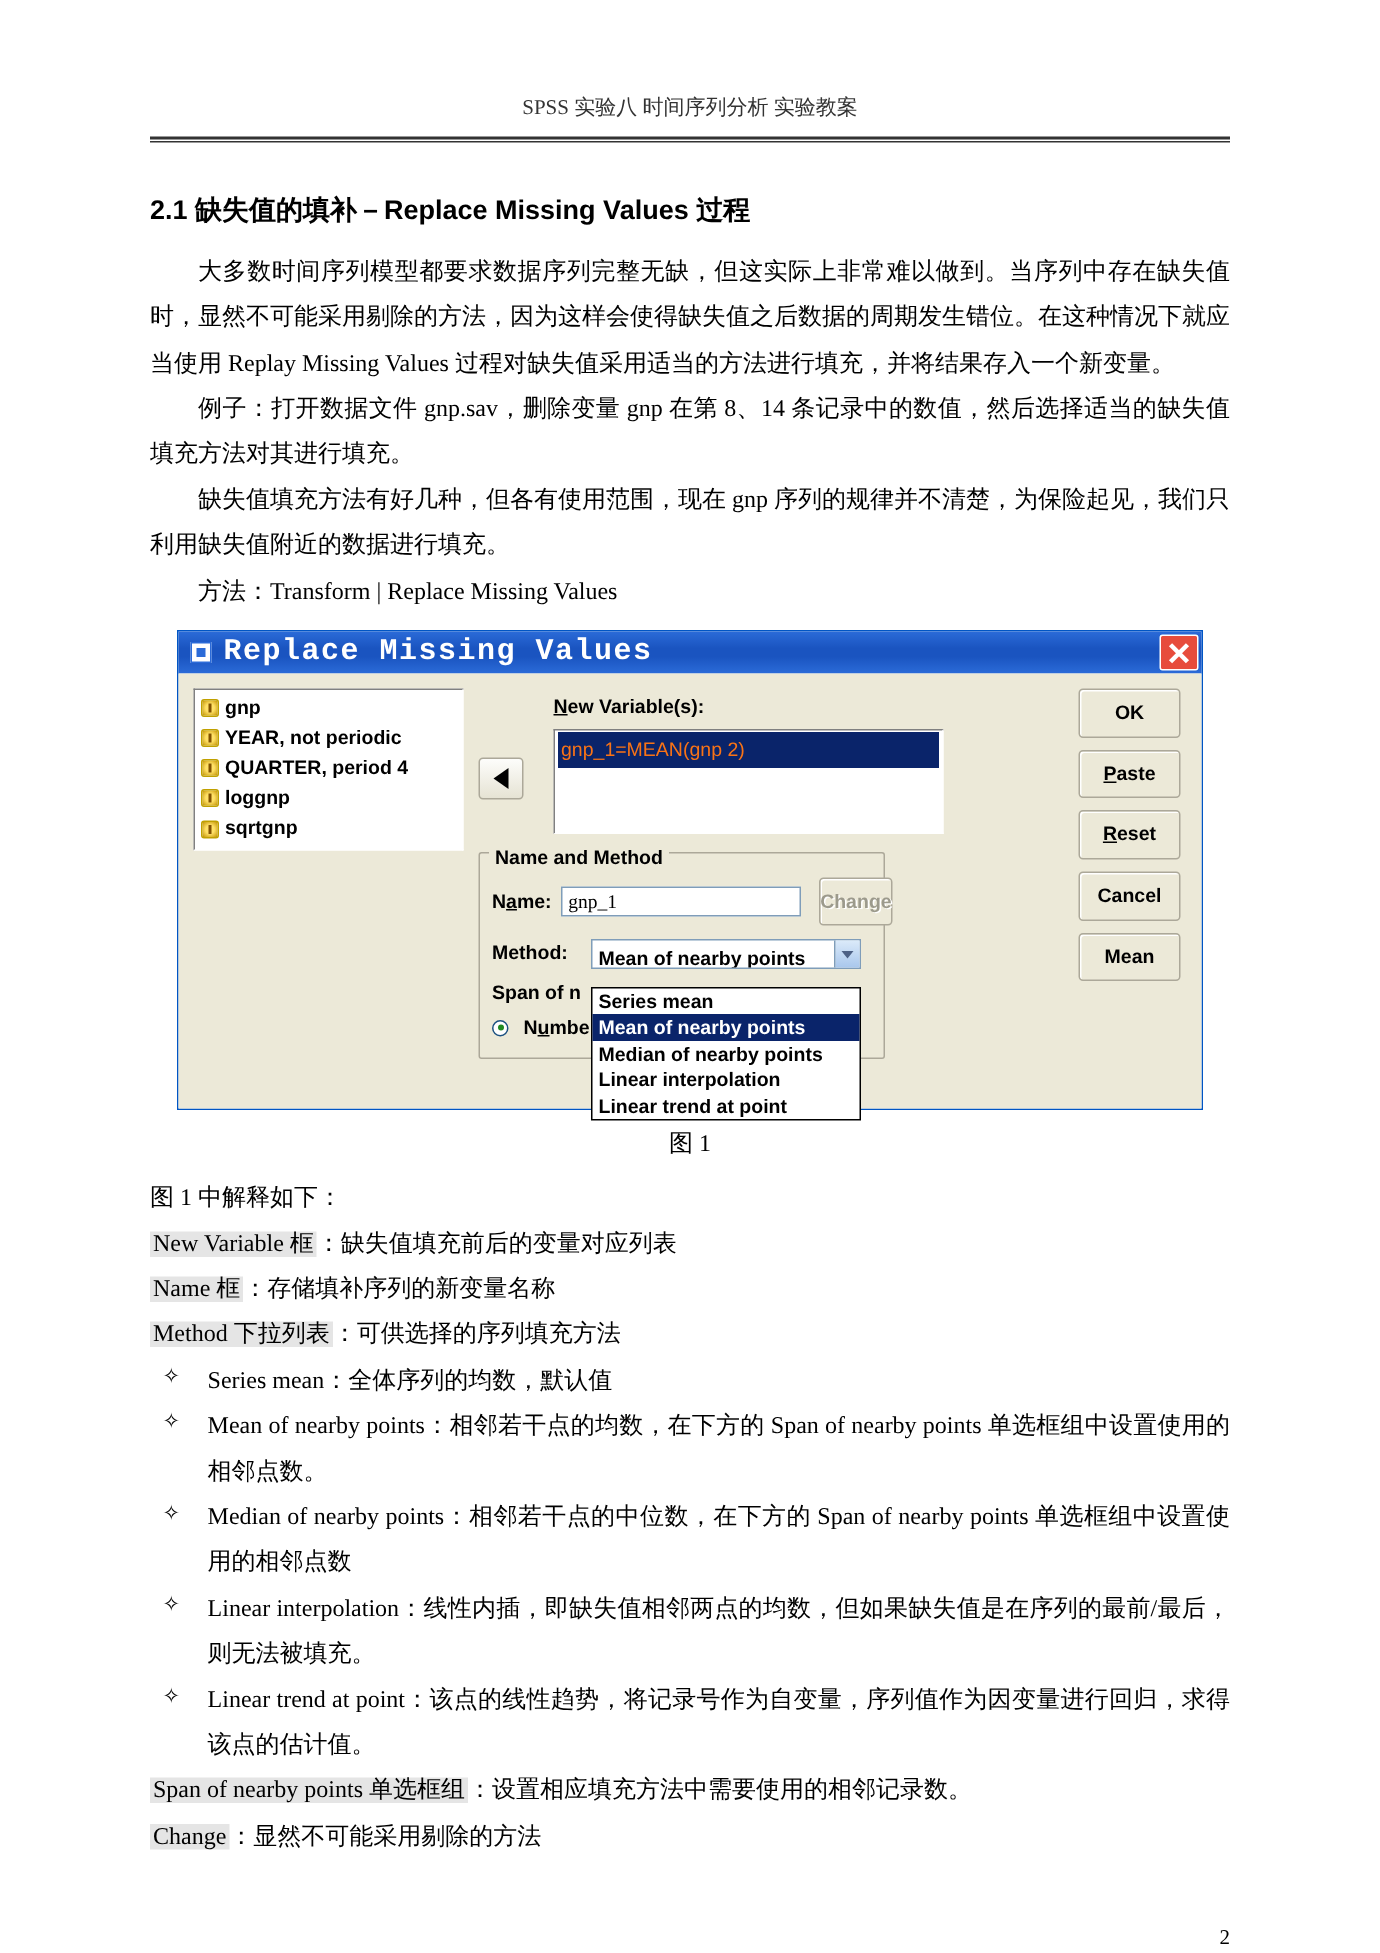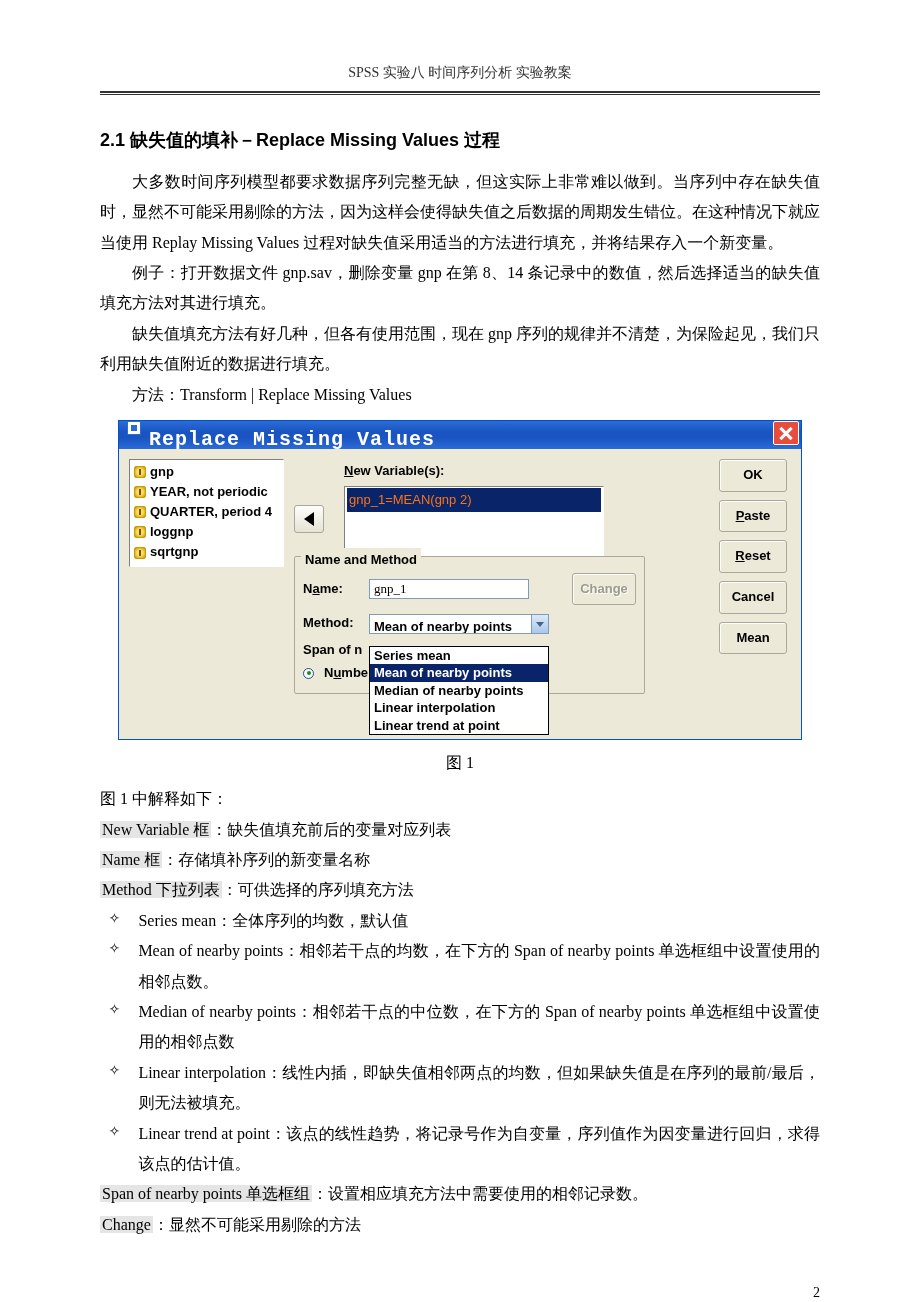--- a/index.html
+++ b/index.html
@@ -37,20 +37,21 @@
     margin: 0;
     text-indent: 2em;
     text-align: justify;
   }
   .dialog-shell {
     margin: 10px 18px 4px 18px;
     border: 1px solid #0055c4;
   }
   .dialog-titlebar {
     display: flex;
+    align-items: center;
     background: linear-gradient(to bottom, #2b6bd8 0%, #1a54c0 40%, #1a54c0 60%, #2b6bd8 100%);
     height: 28px;
     padding: 0 2px 0 8px;
   }
   .dialog-titlebar .tb-icon {
     width: 14px; height: 14px;
     background: #fff;
     border: 1px solid #2b6bd8;
     margin-right: 8px;
     position: relative;
@@ -83,21 +84,21 @@
   .dialog-body {
     background: #ece9d8;
     display: flex;
     font-family: "Tahoma", "Arial", sans-serif;
     font-size: 13px;
     position: relative;
     padding: 10px 8px 8px 10px;
     min-height: 290px;
   }
   .var-list {
-    width: 155px;
+    width: 180px;
     height: 108px;
     background: #fff;
     border: 1px solid #808080;
     border-right-color:#fff; border-bottom-color:#fff;
     padding: 2px 4px;
   }
   .var-list .item { display:flex; align-items:center; gap:4px; font-weight:bold; color:#000; line-height:1.55;}
   .var-list .vicon {
     width:12px; height:12px; border:1px solid #c0a000; background: radial-gradient(circle at 50% 50%, #ffe066 40%, #c09000 100%);
     position:relative; border-radius:2px; flex-shrink:0;
@@ -137,21 +138,21 @@
     width:30px; height:28px;
     background: linear-gradient(#fdfdfb,#e6e3d4);
     border:1px solid #aca899; border-radius:3px;
     display:flex; align-items:center; justify-content:center;
     margin-top:46px;
   }
   .move-btn .tri {
     width:0;height:0;border-top:7px solid transparent;border-bottom:7px solid transparent;border-right:10px solid #000;
   }
   .fieldset {
-    border:1px solid #aca899; padding:10px 8px 8px 8px; position:relative; width: 351px;
+    border:1px solid #aca899; padding:10px 8px 8px 8px; margin-top:12px; position:relative; width: 271px;
     border-radius:2px;
   }
   .fieldset .legend { position:absolute; top:-9px; left:6px; background:#ece9d8; padding:0 4px; font-weight:bold;}
   .row-f { display:flex; align-items:center; margin-top:6px; gap:6px;}
   .row-f .lbl { width:60px; font-weight:bold;}
   .txt-input {
     background:#fff; border:1px solid #7f9db9; height:20px;
     padding:0 4px; width:160px; font-family:"Tahoma"; font-size:13px;
   }
   .combo {

